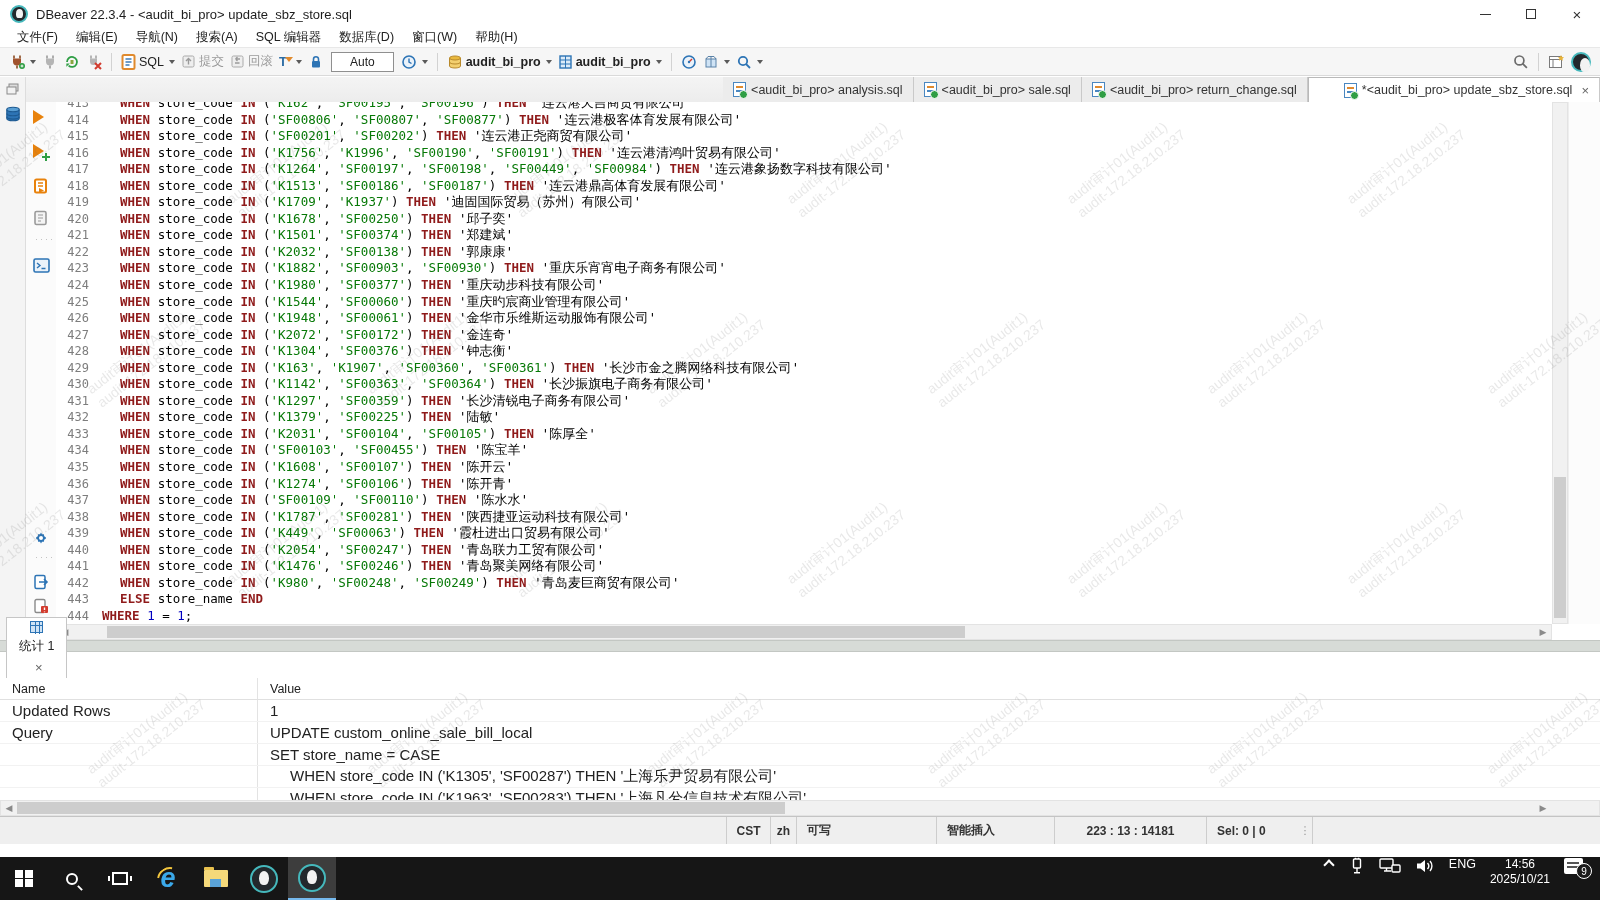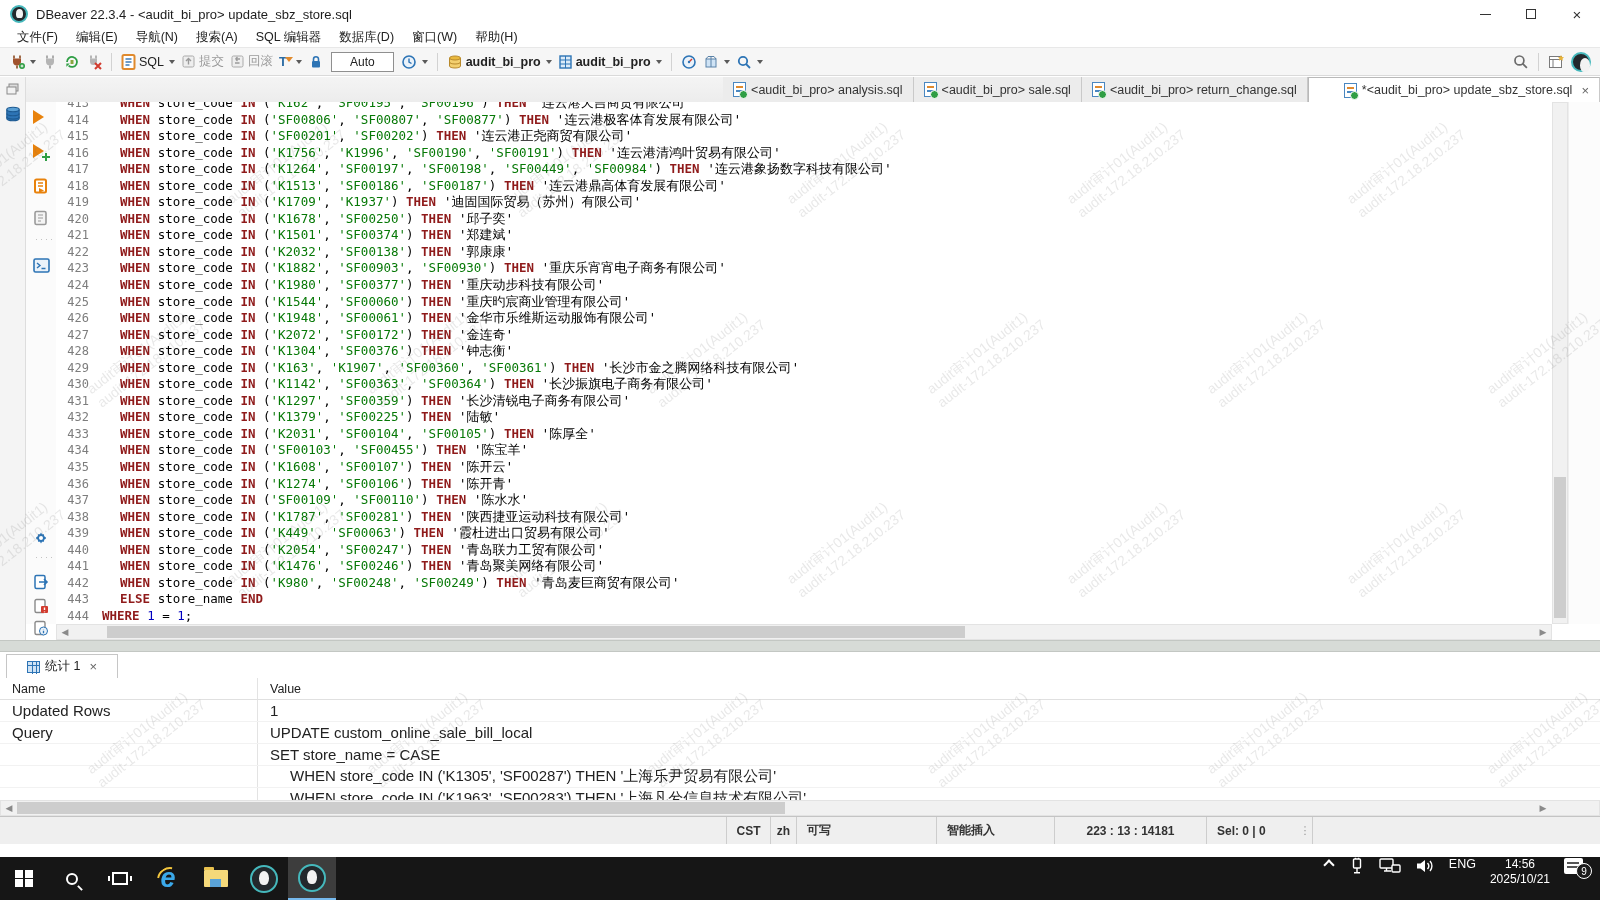--- a/index.html
+++ b/index.html
@@ -79,21 +79,21 @@
 
   
   #sash { top:640px; left:0; width:1600px; height:12px; background:#d7dbd7; border-top:1px solid #c3c7c3; border-bottom:1px solid #c3c7c3; }
   #sash-arrows { top:652px; left:788px; display:flex; gap:14px; }
   .tri-up { width:0; height:0; border-left:7px solid transparent; border-right:7px solid transparent; border-bottom:7px solid #3f7cb6; }
   .tri-down { width:0; height:0; border-left:7px solid transparent; border-right:7px solid transparent; border-top:7px solid #3f7cb6; }
 
   
   #results { top:652px; left:0; width:1600px; height:164px; background:#fff; }
   #rtab-row { height:26px; display:flex; align-items:flex-end; padding-left:6px; }
-  #rtab { display:flex; align-items:center; gap:5px; font-size:12.5px; padding:3px 20px; background:#fff; border:1px solid #c6c6c6; border-bottom:none; }
+  #rtab { display:flex; align-items:center; gap:5px; font-size:12.5px; padding:3px 12px; background:#fff; border:1px solid #c6c6c6; border-bottom:none;flex-direction:column; }
   .grid-icon { width:13px; height:12px; border:1px solid #2d74b5; background:linear-gradient(#2d74b5,#2d74b5) 0 3px/13px 1px no-repeat,#cfe3f5; position:relative; }
   .grid-icon::after { content:""; position:absolute; left:4px; top:0; width:1px; height:12px; background:#2d74b5; box-shadow:4px 0 0 #2d74b5; }
   #rheader { height:22px; display:flex; border-bottom:1px solid #e0e0e0; font-size:12.5px; align-items:center; }
   .rcell { padding-left:12px; }
   .rname { width:258px; flex:none; border-right:1px solid #e3e3e3; height:100%; display:flex; align-items:center; }
   .rvalue { flex:1; display:flex; align-items:center; }
   .rrow { height:22px; display:flex; font-size:15px; border-bottom:1px solid #f2f2f2; }
   #results-hscroll { position:absolute; left:0; bottom:0; height:16px; width:1600px; }
   #rhthumb { position:absolute; top:1px; height:12px; left:16px; width:768px; background:#cdcdcd; }
 

